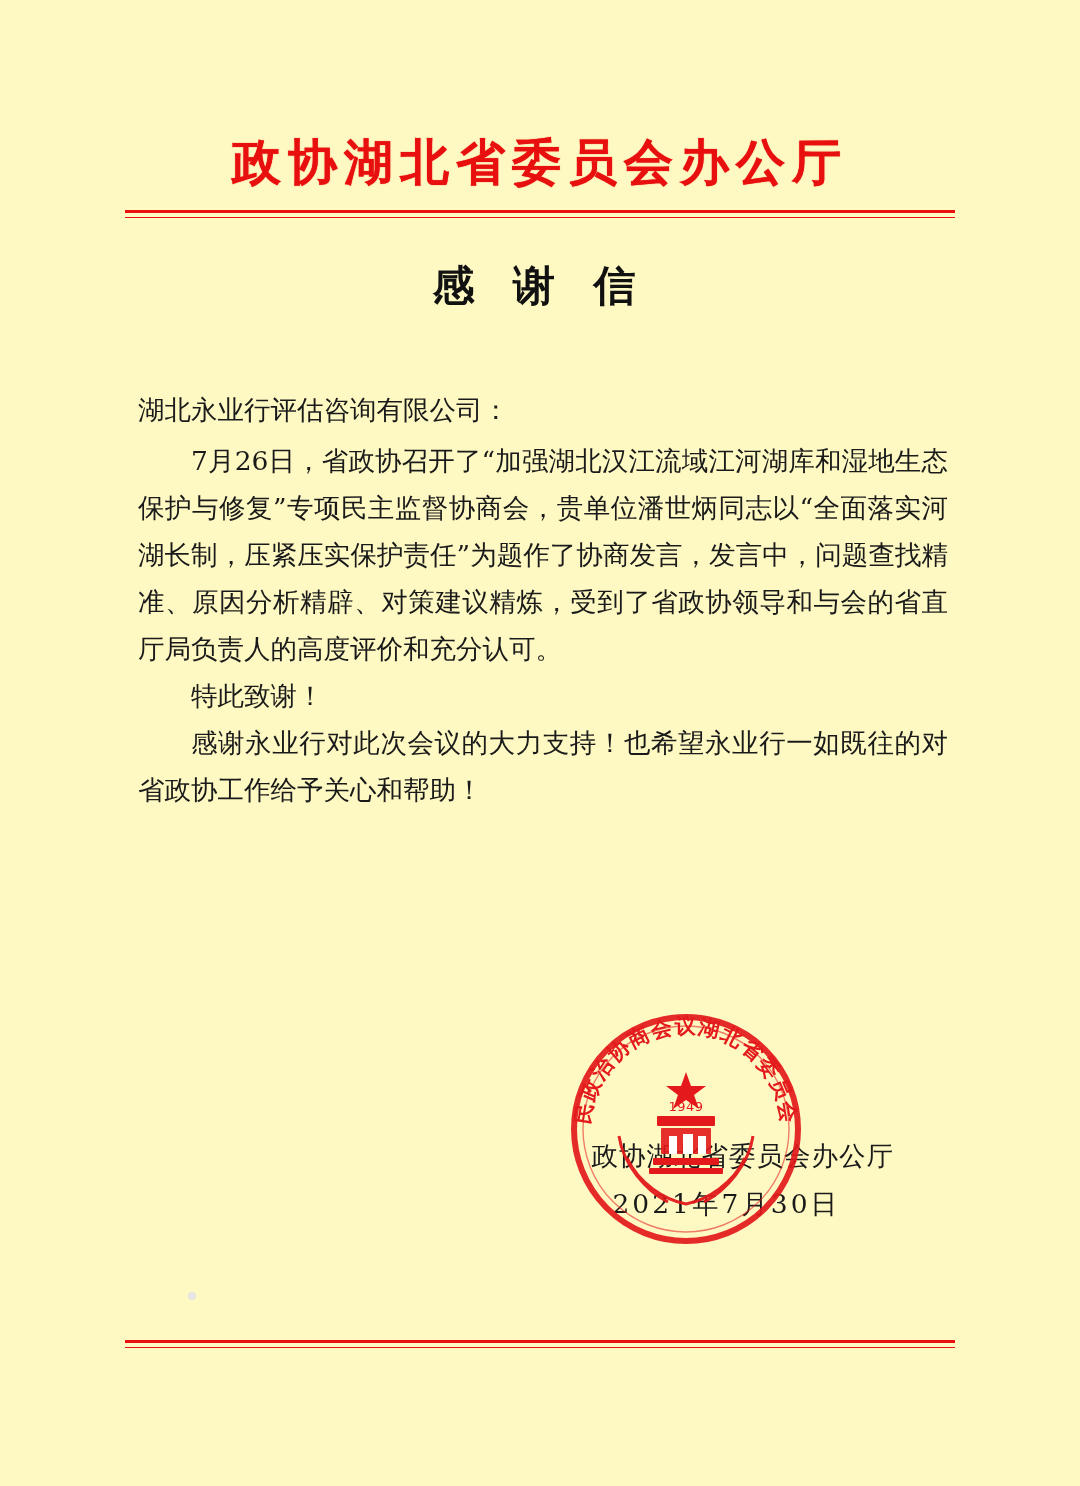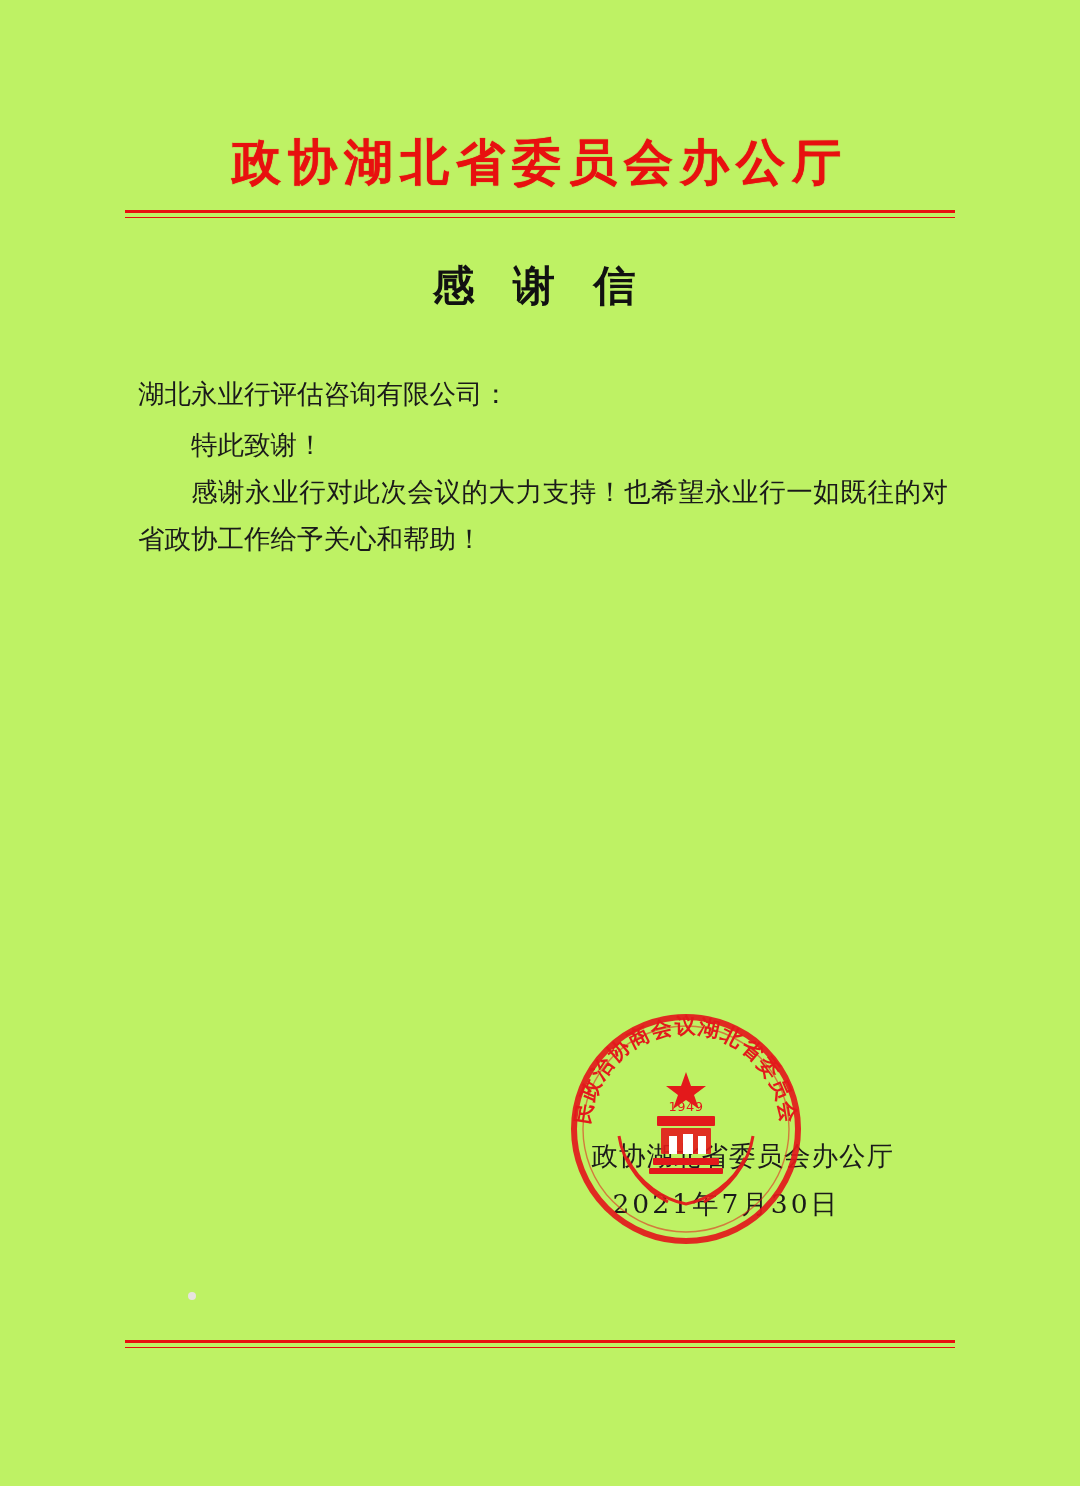--- a/index.html
+++ b/index.html
@@ -11,21 +11,21 @@
     width: 1080px;
     height: 1486px;
     position: relative;
     font-family: "DejaVu Serif", "Liberation Serif", serif;
     overflow: hidden;
   }
 
   .page {
     position: absolute;
     inset: 0;
-    background: #bef264;
+    background: #fef9c3;
   }
 
   
   .letterhead {
     position: absolute;
     top: 138px;
     left: 0;
     width: 1080px;
     text-align: center;
   }
@@ -75,21 +75,21 @@
     top: 370px;
     left: 138px;
     width: 810px;
     font-size: 26.5px;
     line-height: 47px;
     color: #1a1a1a;
     text-align: justify;
     text-justify: inter-ideograph;
   }
   .salutation {
-    margin: 0 0 4px 0;
+    margin: 16px 0 4px 0;
   }
   .para {
     margin: 0;
     text-indent: 2em;
   }
 
   
   .signature {
     position: absolute;
     top: 1138px;
@@ -143,20 +143,21 @@
   <div class="rule-group top">
     <div class="rule-thick"></div>
     <div class="rule-gap"></div>
     <div class="rule-thin"></div>
   </div>
 
   <div class="doc-title">感 谢 信</div>
 
   <div class="body-block">
     <p class="salutation">湖北永业行评估咨询有限公司：</p>
+    <p class="para">7月26日，省政协召开了“加强湖北汉江流域江河湖库和湿地生态保护与修复”专项民主监督协商会，贵单位潘世炳同志以“全面落实河湖长制，压紧压实保护责任”为题作了协商发言，发言中，问题查找精准、原因分析精辟、对策建议精炼，受到了省政协领导和与会的省直厅局负责人的高度评价和充分认可。</p>
     <p class="para">特此致谢！</p>
     <p class="para">感谢永业行对此次会议的大力支持！也希望永业行一如既往的对省政协工作给予关心和帮助！</p>
   </div>
 
   <div class="signature">
     <div class="sig-line sig-org">政协湖北省委员会办公厅</div>
     <div class="sig-line sig-date">2021年7月30日</div>
   </div>
 
   <div class="seal">

